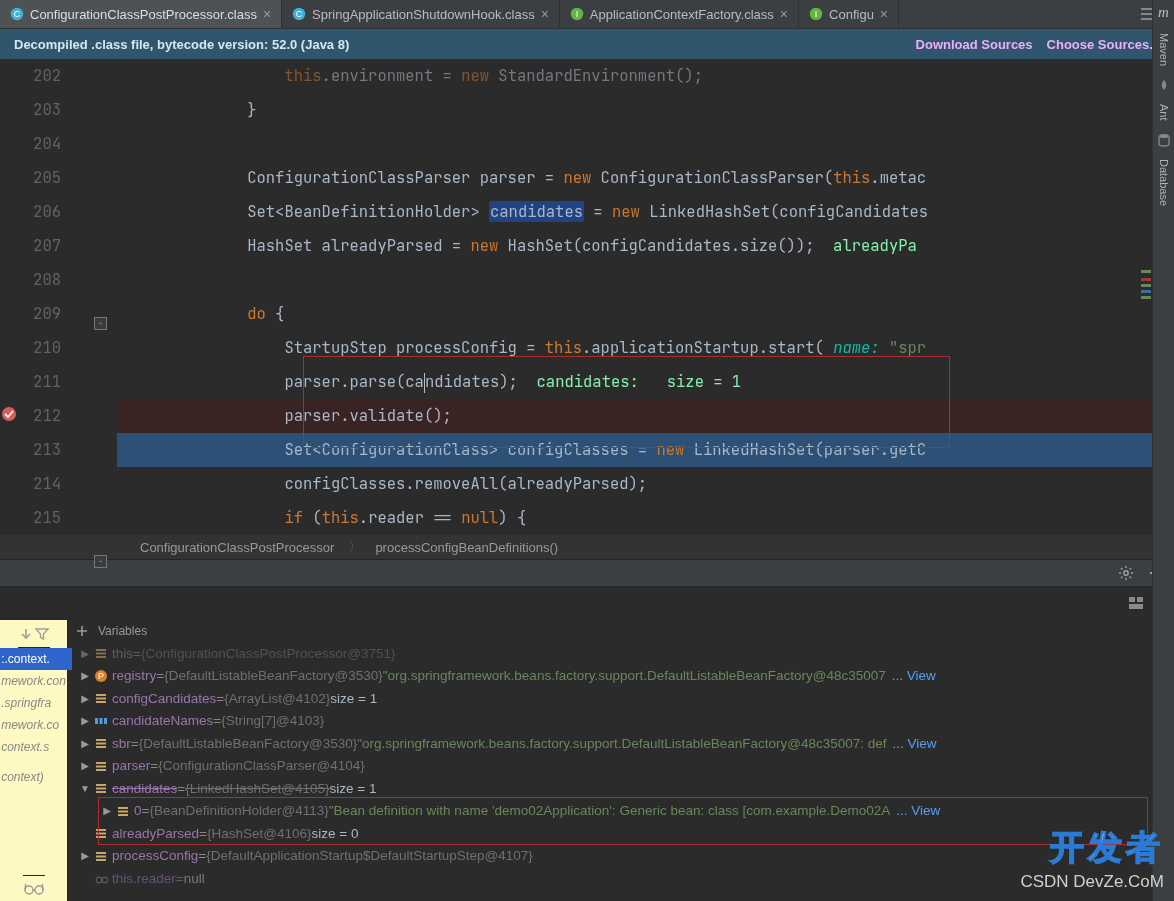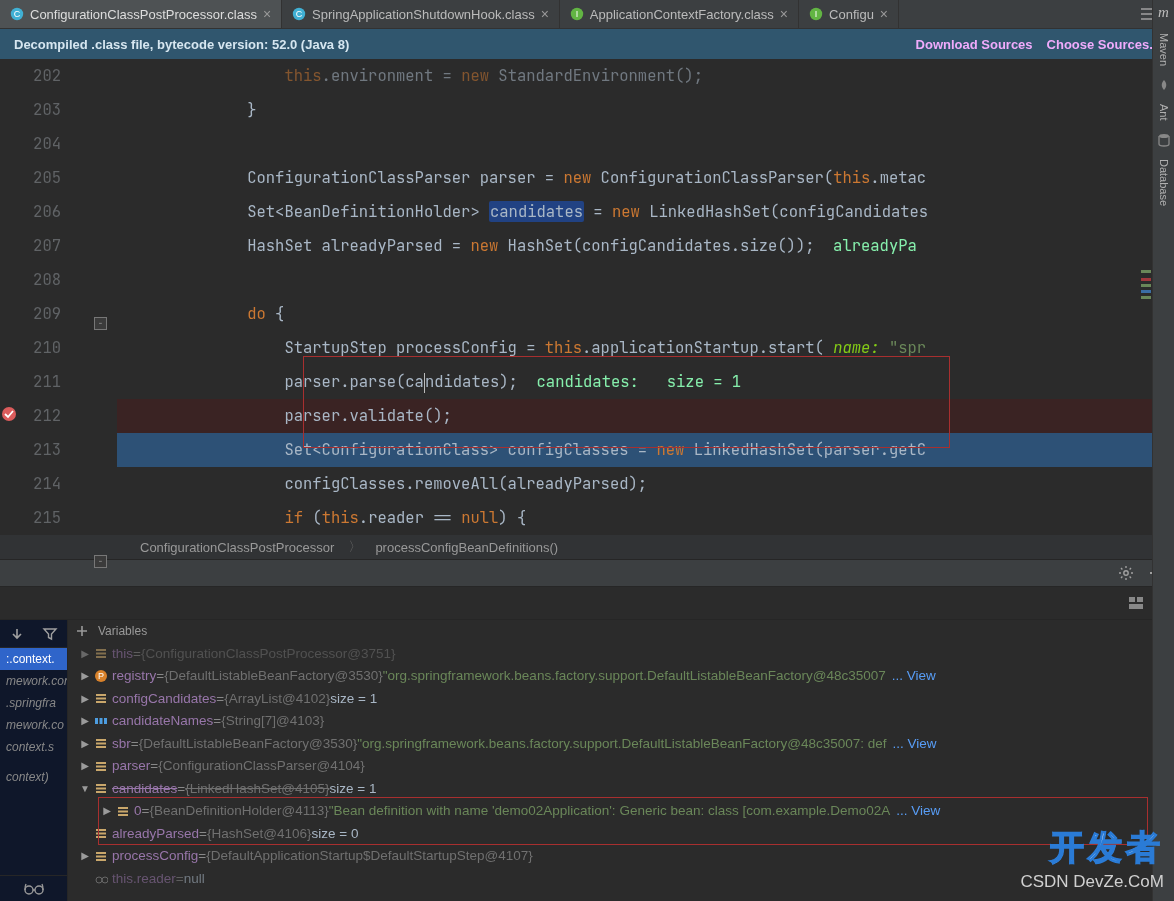--- a/index.html
+++ b/index.html
@@ -32,42 +32,42 @@
   .gutter { width:75px; text-align:right; color:#606366; padding-right:14px; user-select:none; }
   .gutter-bp { width:22px; }
   .fold-col { width:20px; position:relative; }
   .gutter .num { height:34px; }
   .code-area { flex:1; overflow:hidden; position:relative; }
   .line { height:34px; white-space:pre; padding-left:0; }
   .line.exec { background:#2d5176; }
   .line.bp { background:#3a2323; }
   .kw { color:#cc7832; }
   .token-hi { background:#214283; border-radius:2px; padding:0 1px; }
-  .hint { color:#84cc16; font-style:italic; }
+  .hint { color:#14b8a6; font-style:italic; }
   .comment-hint { color:#86efac; }
   .caret { display:inline-block; width:1px; height:20px; background:#bbbbbb; vertical-align:middle; }
   .bp-check { position:absolute; left:82px; width:18px; height:18px; }
   
   .fold-line { position:absolute; left:3px; top:0; width:1px; height:100%; background:#555; }
   .fold-mark { position:absolute; left:-3px; width:13px; height:13px; border:1px solid #777; background:#3b3b3b; font-size:9px; line-height:11px; text-align:center; color:#999; }
 
   .red-box { position:absolute; border:1px solid #a82f2f; pointer-events:none; }
 
   
   .crumbs { height:24px; background:#313335; color:#999; display:flex; align-items:center; padding-left:140px; font-size:13px; gap:14px; }
   .crumbs .sep { color:#666; }
 
   
   .dbg-strip { height:28px; background:#3c3f41; display:flex; align-items:center; justify-content:flex-end; padding:0 10px; gap:14px; border-top:1px solid #262626; border-bottom:1px solid #262626; }
   .strip-icon { width:16px; height:16px; color:#a0a0a0; cursor:pointer; }
   .dbg-blank { height:32px; background:#2b2b2b; }
 
   
   .dbg { flex:1; display:flex; background:#2b2b2b; border-top:1px solid #262626; }
-  .dbg-left { width:68px; background:#0f172a; border-right:1px solid #262626; display:flex; flex-direction:column; }
+  .dbg-left { width:68px; background:#fef9c3; border-right:1px solid #262626; display:flex; flex-direction:column;align-items:center; }
   .dbg-left-top { display:flex; height:28px; align-items:center; justify-content:space-around; border-bottom:1px solid #262626; }
   .dbg-left-icon { width:16px; height:16px; color:#a0a0a0; }
   .frames { flex:1; overflow:hidden; font-size:12px; }
   .frame { padding:4px 6px; color:#888; white-space:nowrap; overflow:hidden; font-style:italic; }
   .frame.sel { background:#2f65ca; color:#fff; font-style:normal; }
   .glasses { height:26px; display:flex; align-items:center; justify-content:center; border-top:1px solid #262626; }
 
   .dbg-right { flex:1; display:flex; flex-direction:column; }
   .dbg-right-head { display:flex; align-items:center; height:22px; padding:0 6px; color:#999; font-size:12px; }
   .dbg-right-head .plus { width:16px; height:16px; margin-right:8px; color:#888; }

